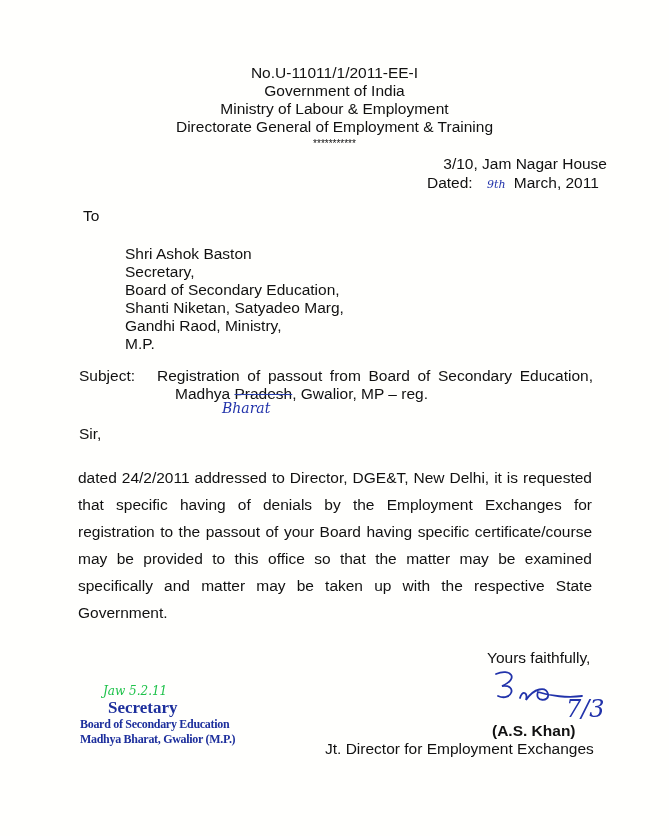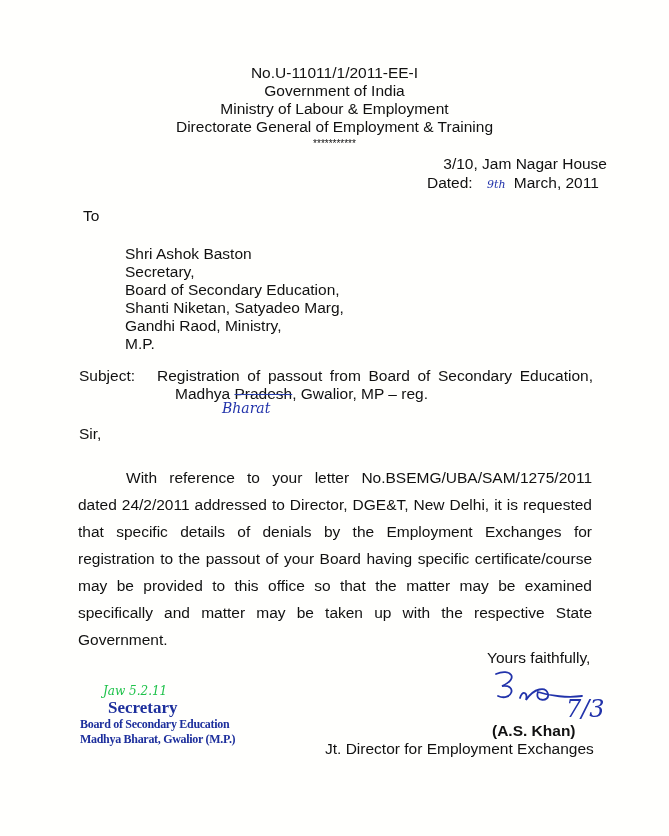--- a/index.html
+++ b/index.html
@@ -55,23 +55,22 @@
 <div class="abs body-text" style="top:367px; left:79px;">Subject:</div>
 <div class="abs body-text" style="top:367px; left:157px; width:436px; text-align:justify; text-align-last:justify;">Registration of passout from Board of Secondary Education,</div>
 <div class="abs body-text" style="top:385px; left:157px;margin-left:18px;">
   <span>Madhya </span><span class="strike">Pradesh</span><span>, Gwalior, MP – reg.</span>
 </div>
 <div class="abs ink" style="top:400px; left:222px; font-size:14px;">Bharat</div>
 
 <div class="abs body-text" style="top:425px; left:79px;">Sir,</div>
 
 <div class="para" style="top:464px;">
-  <span class="line indent">With reference to your letter No.BSEMG/UBA/SAM/1275/2011</span>
   <span class="line">dated 24/2/2011 addressed to Director, DGE&amp;T, New Delhi, it is requested</span>
-  <span class="line">that specific details of denials by the Employment Exchanges for</span>
+  <span class="line">that specific having of denials by the Employment Exchanges for</span>
   <span class="line">registration to the passout of your Board having specific certificate/course</span>
   <span class="line">may be provided to this office so that the matter may be examined</span>
   <span class="line">specifically and matter may be taken up with the respective State</span>
   <span class="line last">Government.</span>
 </div>
 
 <div class="abs body-text" style="top:649px; left:487px;">Yours faithfully,</div>
 <svg class="abs" style="top:668px; left:490px;" width="110" height="50" viewBox="0 0 110 50">
   <path d="M6 6 C20 0, 30 10, 12 18 C28 16, 22 34, 8 28 M30 30 C32 22, 38 24, 36 32 C44 20, 56 18, 58 26 C60 34, 44 34, 48 24 C60 28, 78 30, 92 28" fill="none" stroke="#2233aa" stroke-width="1.8" stroke-linecap="round"></path>
 </svg>

